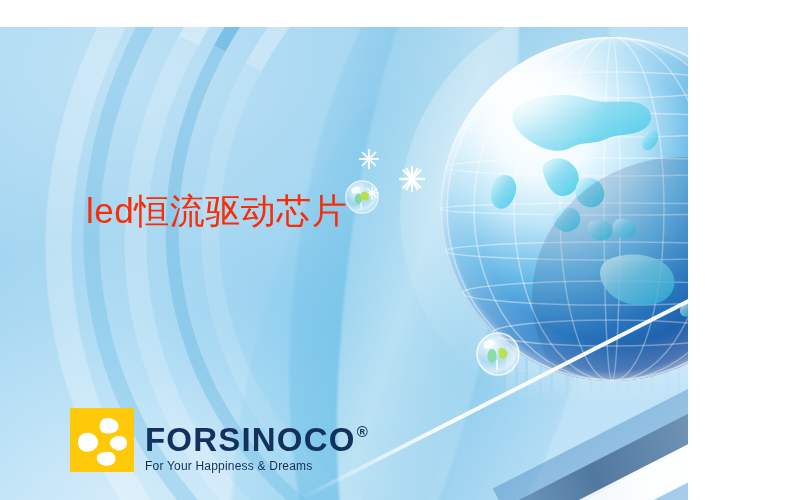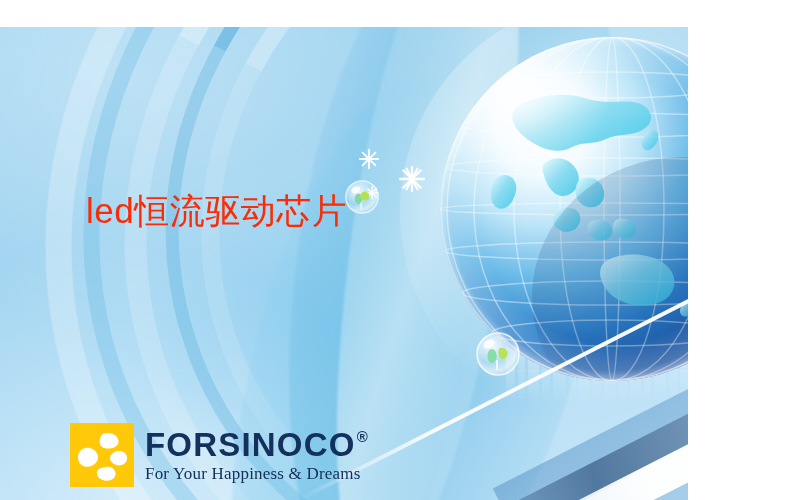--- a/index.html
+++ b/index.html
@@ -205,24 +205,24 @@
   #headline .hl-line-1 { display: block; }
   #headline .hl-line-2 {
     display: block;
     margin-top: 22px;
     margin-left: 14px;
   }
 
   
   #logo {
     position: absolute;
-    left: 70px; top: 396px;
+    left: 70px; top: 381px;
     z-index: 40;
     display: flex;
-    align-items: center;
+    align-items: flex-end;
   }
   #logo-mark {
     width: 64px; height: 64px;
     background: #ffc808;
     flex: 0 0 auto;
     position: relative;
   }
   #logo-mark svg { display: block; }
   #logo-text {
     margin-left: 11px;
@@ -241,25 +241,24 @@
     align-items: flex-start;
   }
   #logo-reg {
     font-size: 15px;
     margin-left: 1px;
     margin-top: 1px;
     line-height: 1;
   }
   #logo-tagline {
     color: #142f55;
-    font-size: 17px;
+    font-size: 12px;
     letter-spacing: 0.2px;
     margin-top: 4px;
     white-space: nowrap;
-    font-family: Liberation Serif, serif;
   }
 </style>
 </head>
 <body>
 
 <div id="banner">
 
   <div class="wash wash-top-left"></div>
   <div class="wash wash-bottom-left"></div>
   <div class="wash wash-mid"></div>

